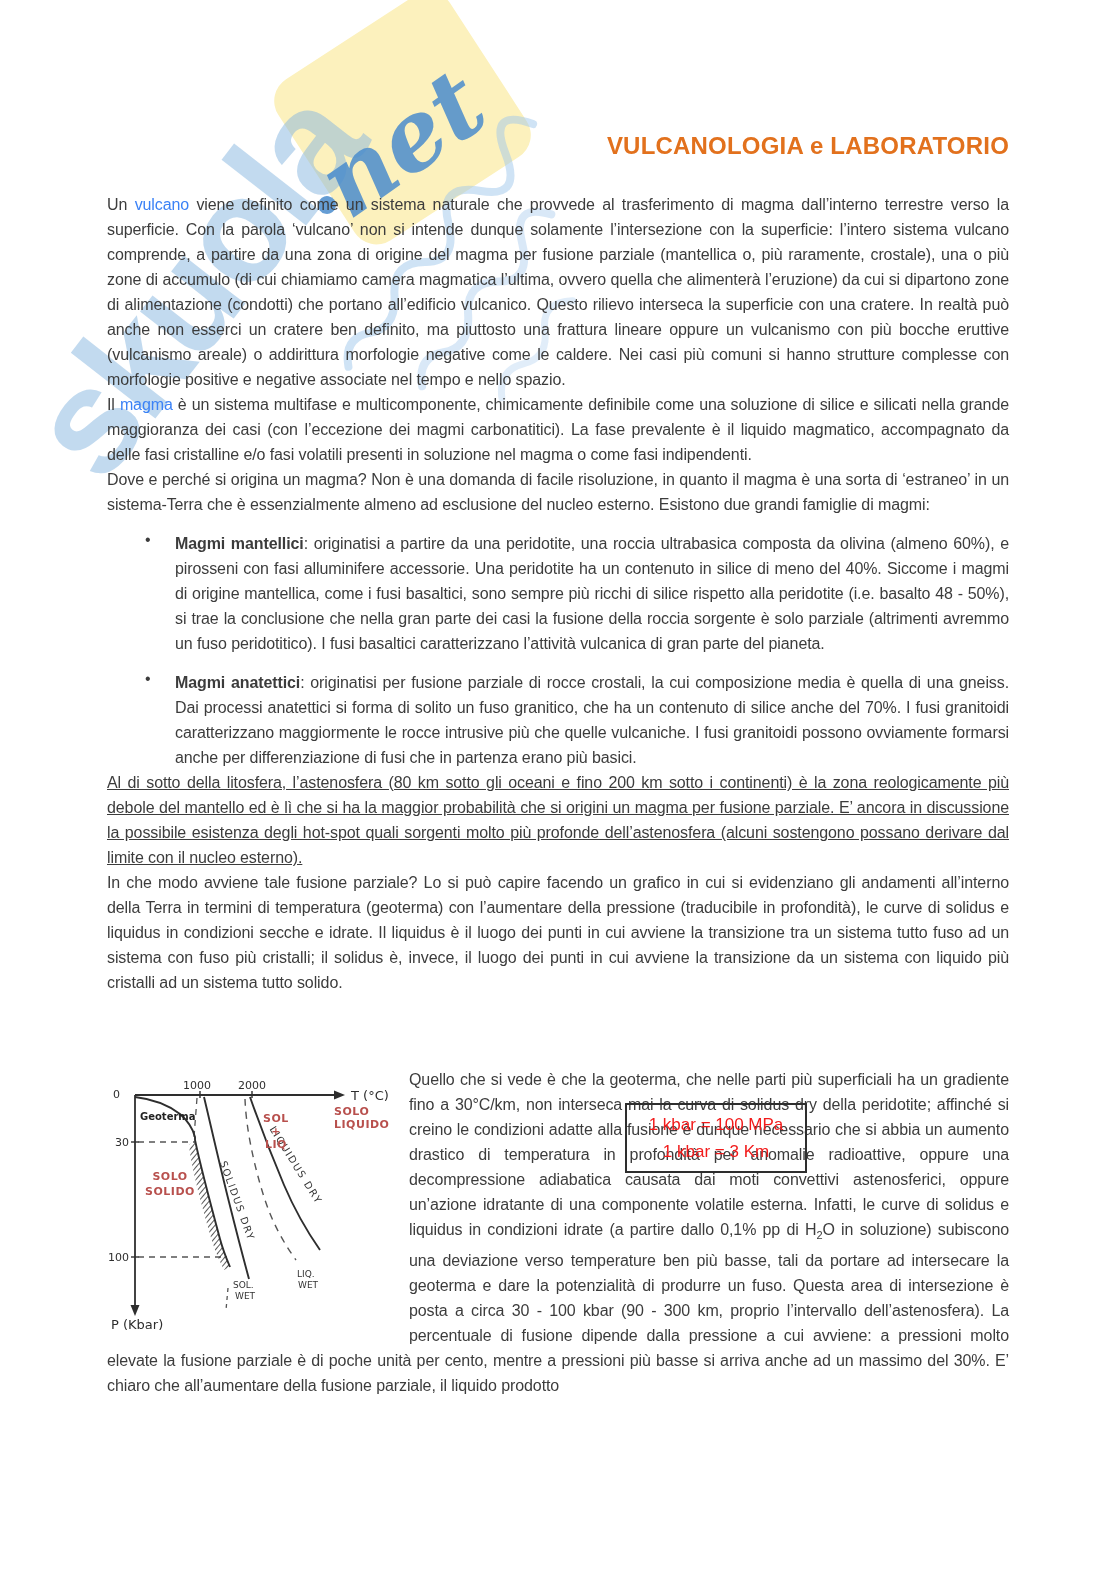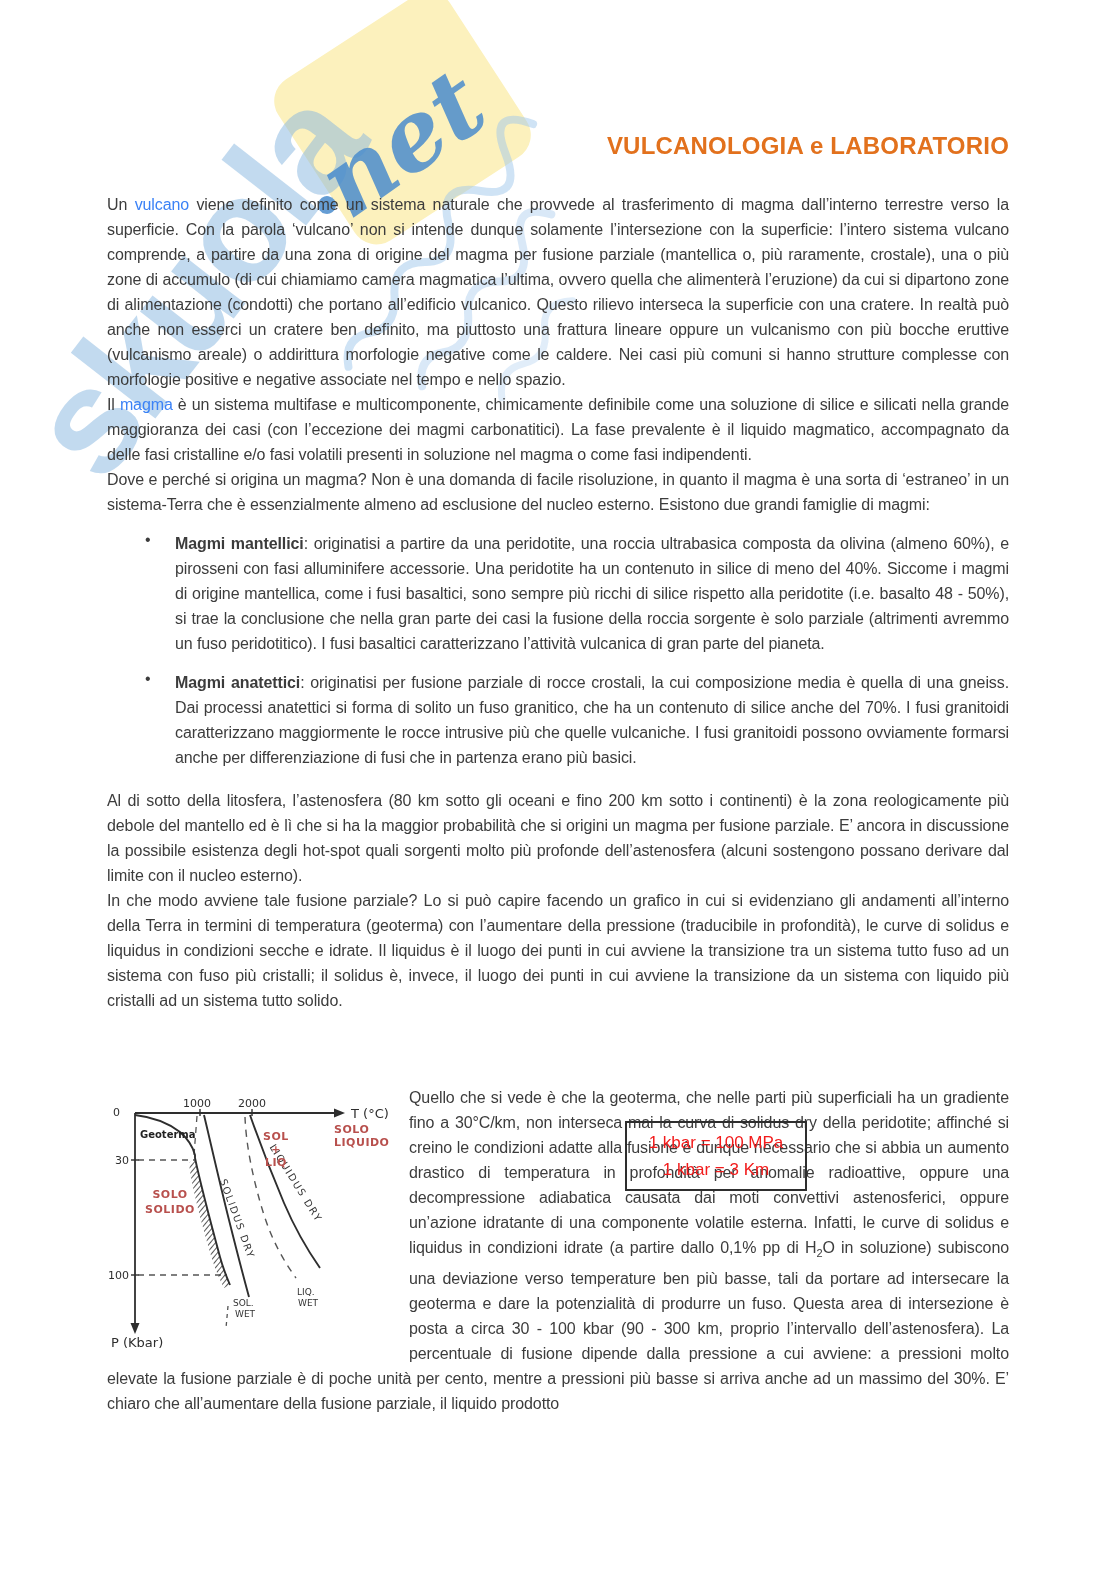--- a/index.html
+++ b/index.html
@@ -46,21 +46,21 @@
     text-align:right;
     font-size:24px;font-weight:700;letter-spacing:0.2px;
     color:#e2711d;
   }
   .body-par{
     margin:0;
     font-size:16px;line-height:25px;letter-spacing:-0.1px;
     color:#3c3c3c;text-align:justify;
   }
   .red-word{color:#3b82f6;}
-  .spaced{margin-top:18px;}
+  .spaced{text-decoration:underline;}
   .bullet-list{margin-top:12px;}
   .bullet-item{position:relative;margin:14px 0 0 68px;}
   .bullet-marker{position:absolute;left:-30px;top:0;color:#3c3c3c;}
   .bullet-lead{font-weight:700;}
   
   .fig-section{position:relative;margin-top:14px;}
   .figure{float:left;width:302px;height:280px;}
   .kbar-box{
     position:absolute;left:518px;top:36px;width:178px;
     border:2px solid #2e2e2e;padding:6px 0;

